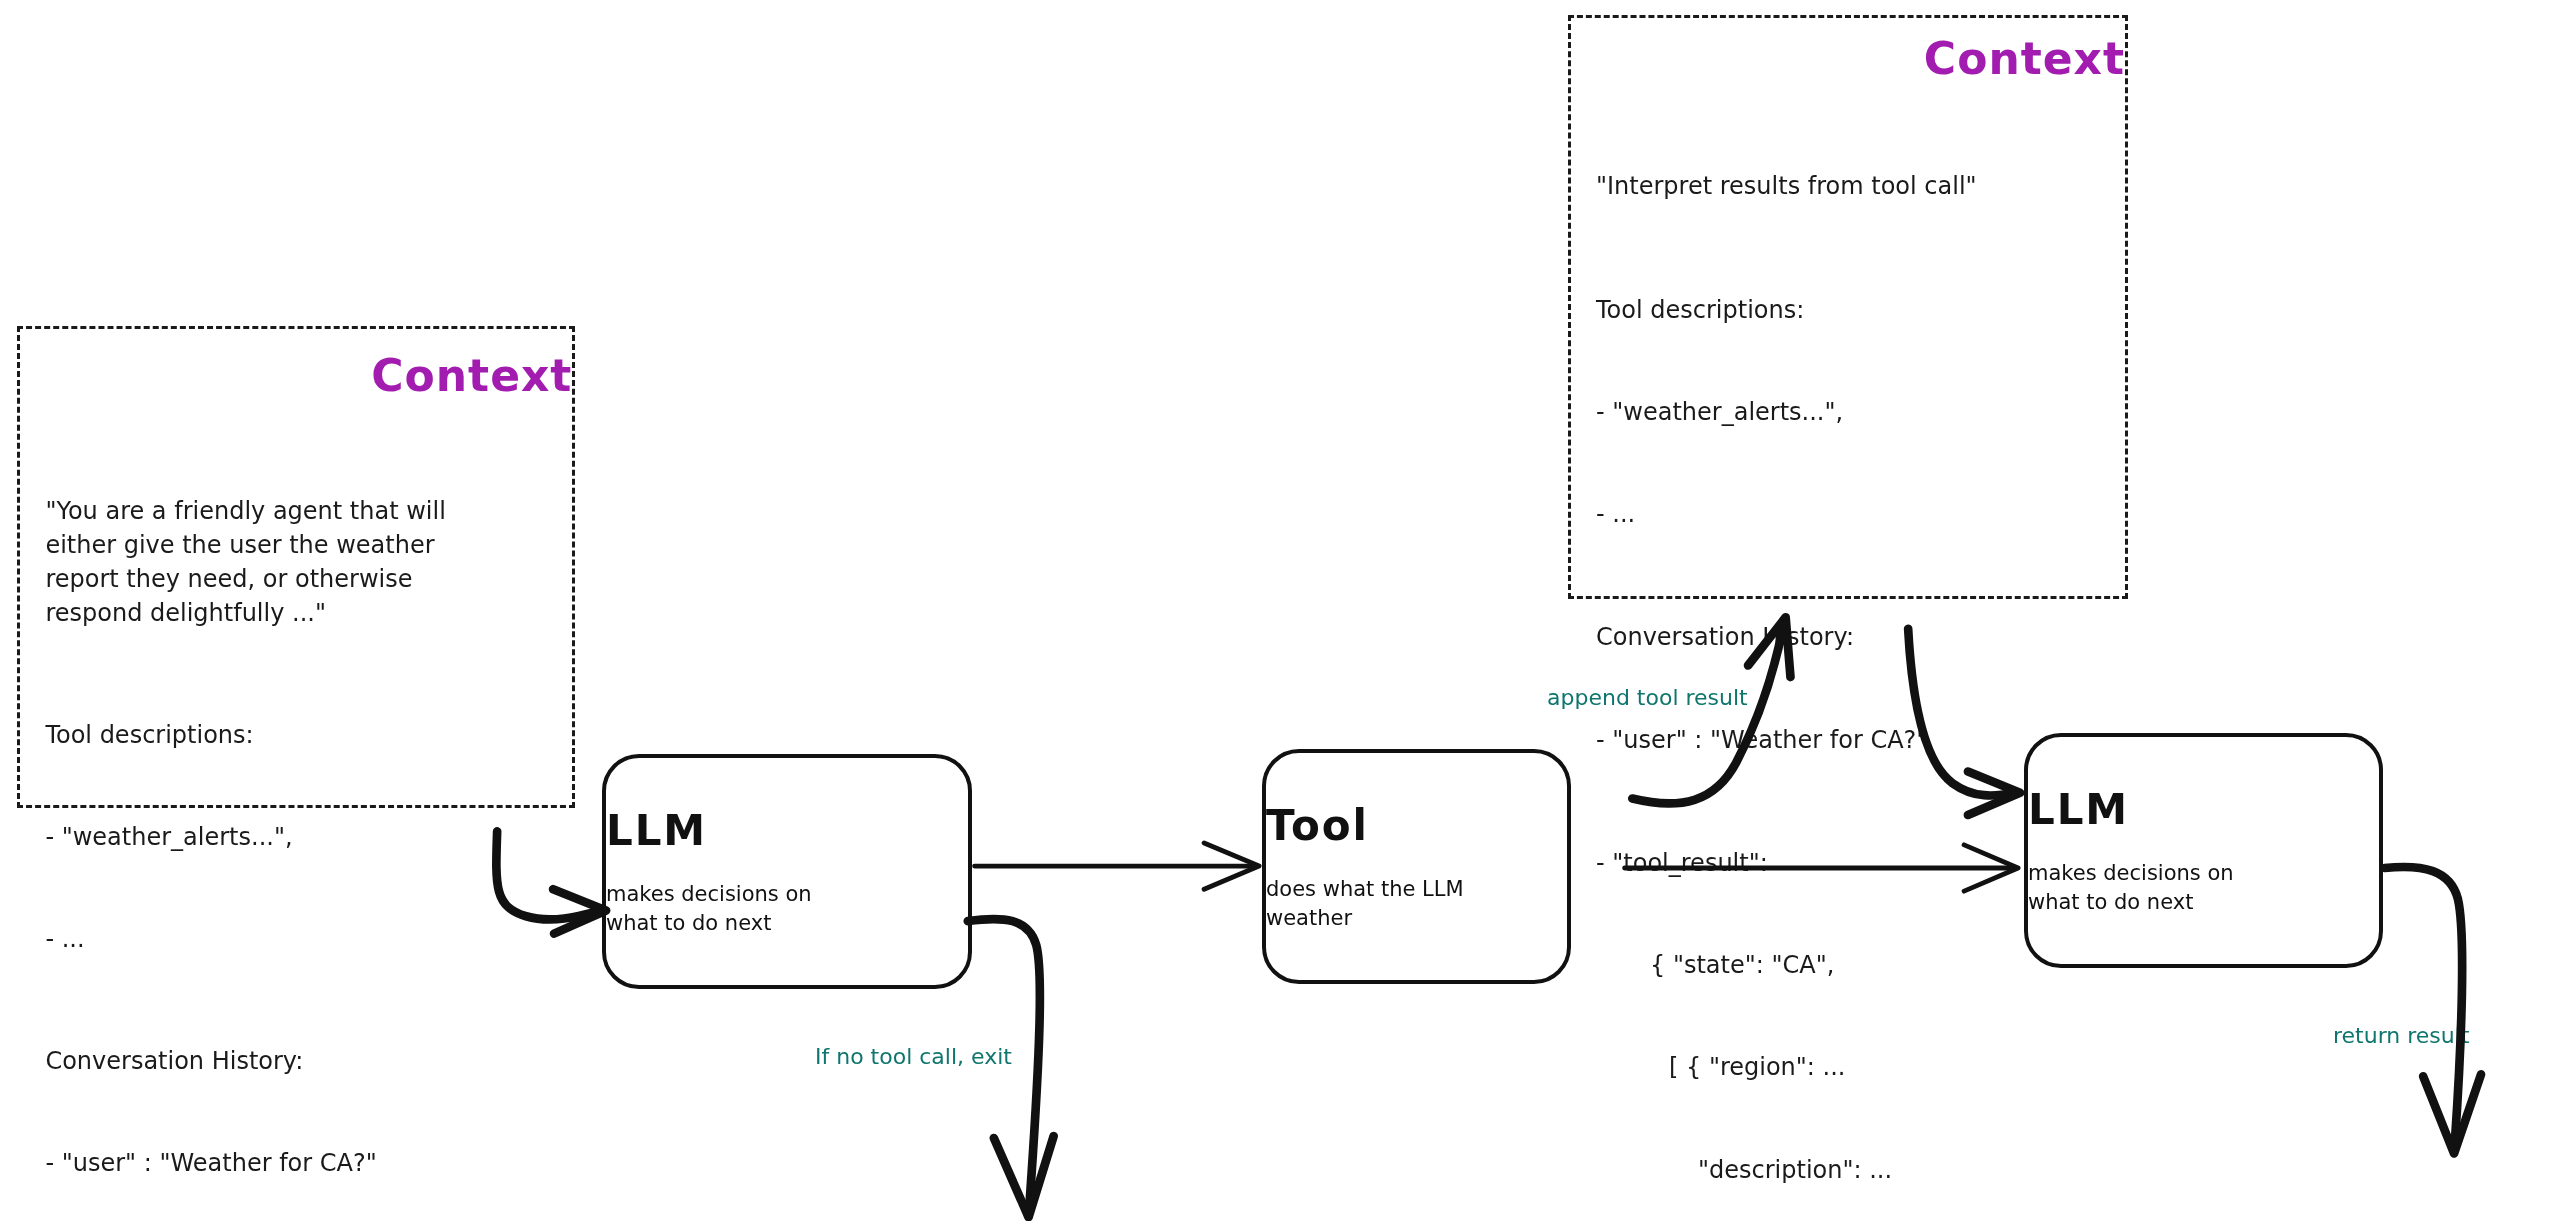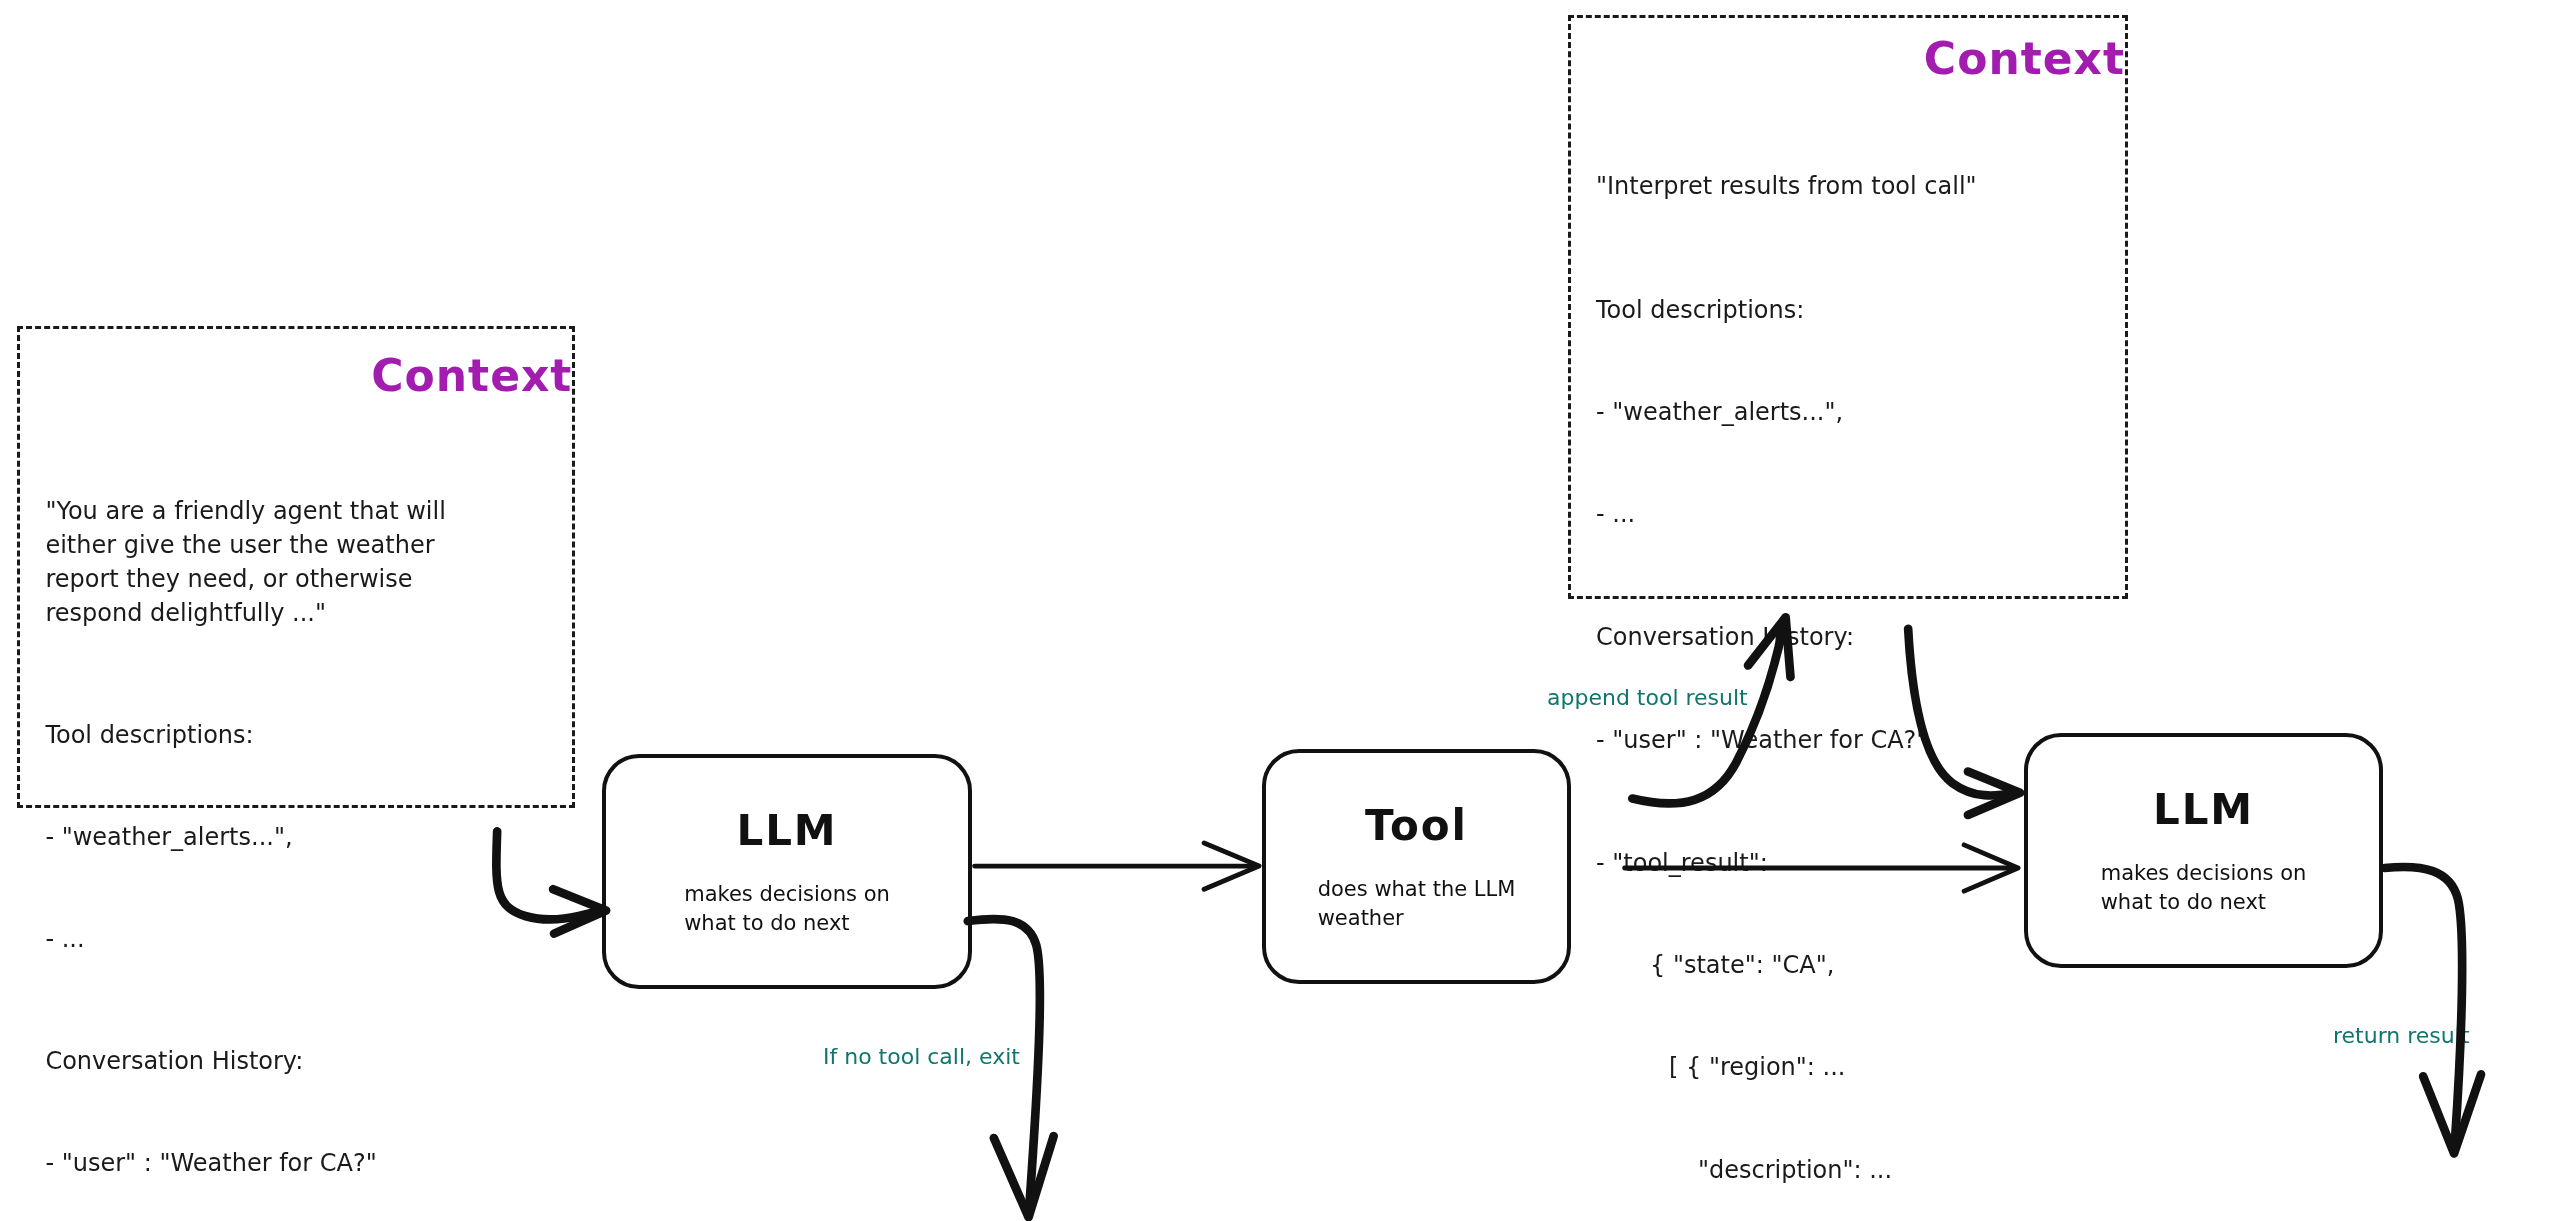--- a/index.html
+++ b/index.html
@@ -81,21 +81,21 @@
 
   
   .node {
     position: absolute;
     box-sizing: border-box;
     border: 4.8px solid #111111;
     border-radius: 37px;
     background: #ffffff;
     display: flex;
     flex-direction: column;
-    align-items: center;
+    align-items: flex-start;
     justify-content: center;
   }
   .node-title {
     font-family: "DejaVu Sans", sans-serif;
     font-weight: 700;
     font-size: 42px;
     color: #111111;
     letter-spacing: 1.9px;
     margin-bottom: 25px;
   }
@@ -114,21 +114,21 @@
 
   
   .edge-label {
     position: absolute;
     font-family: "DejaVu Sans", sans-serif;
     font-size: 22px;
     color: #0f766e;
     white-space: nowrap;
   }
   #label-append  { left: 1547px; top: 685px; }
-  #label-no-tool { left: 815px;  top: 1044px; margin-left: 8px; }
+  #label-no-tool { left: 815px;  top: 1044px; }
   #label-return  { left: 2333px; top: 1023px; }
 
   
   #arrows {
     position: absolute;
     left: 0; top: 0;
     width: 2576px;
     height: 1221px;
     pointer-events: none;
   }

